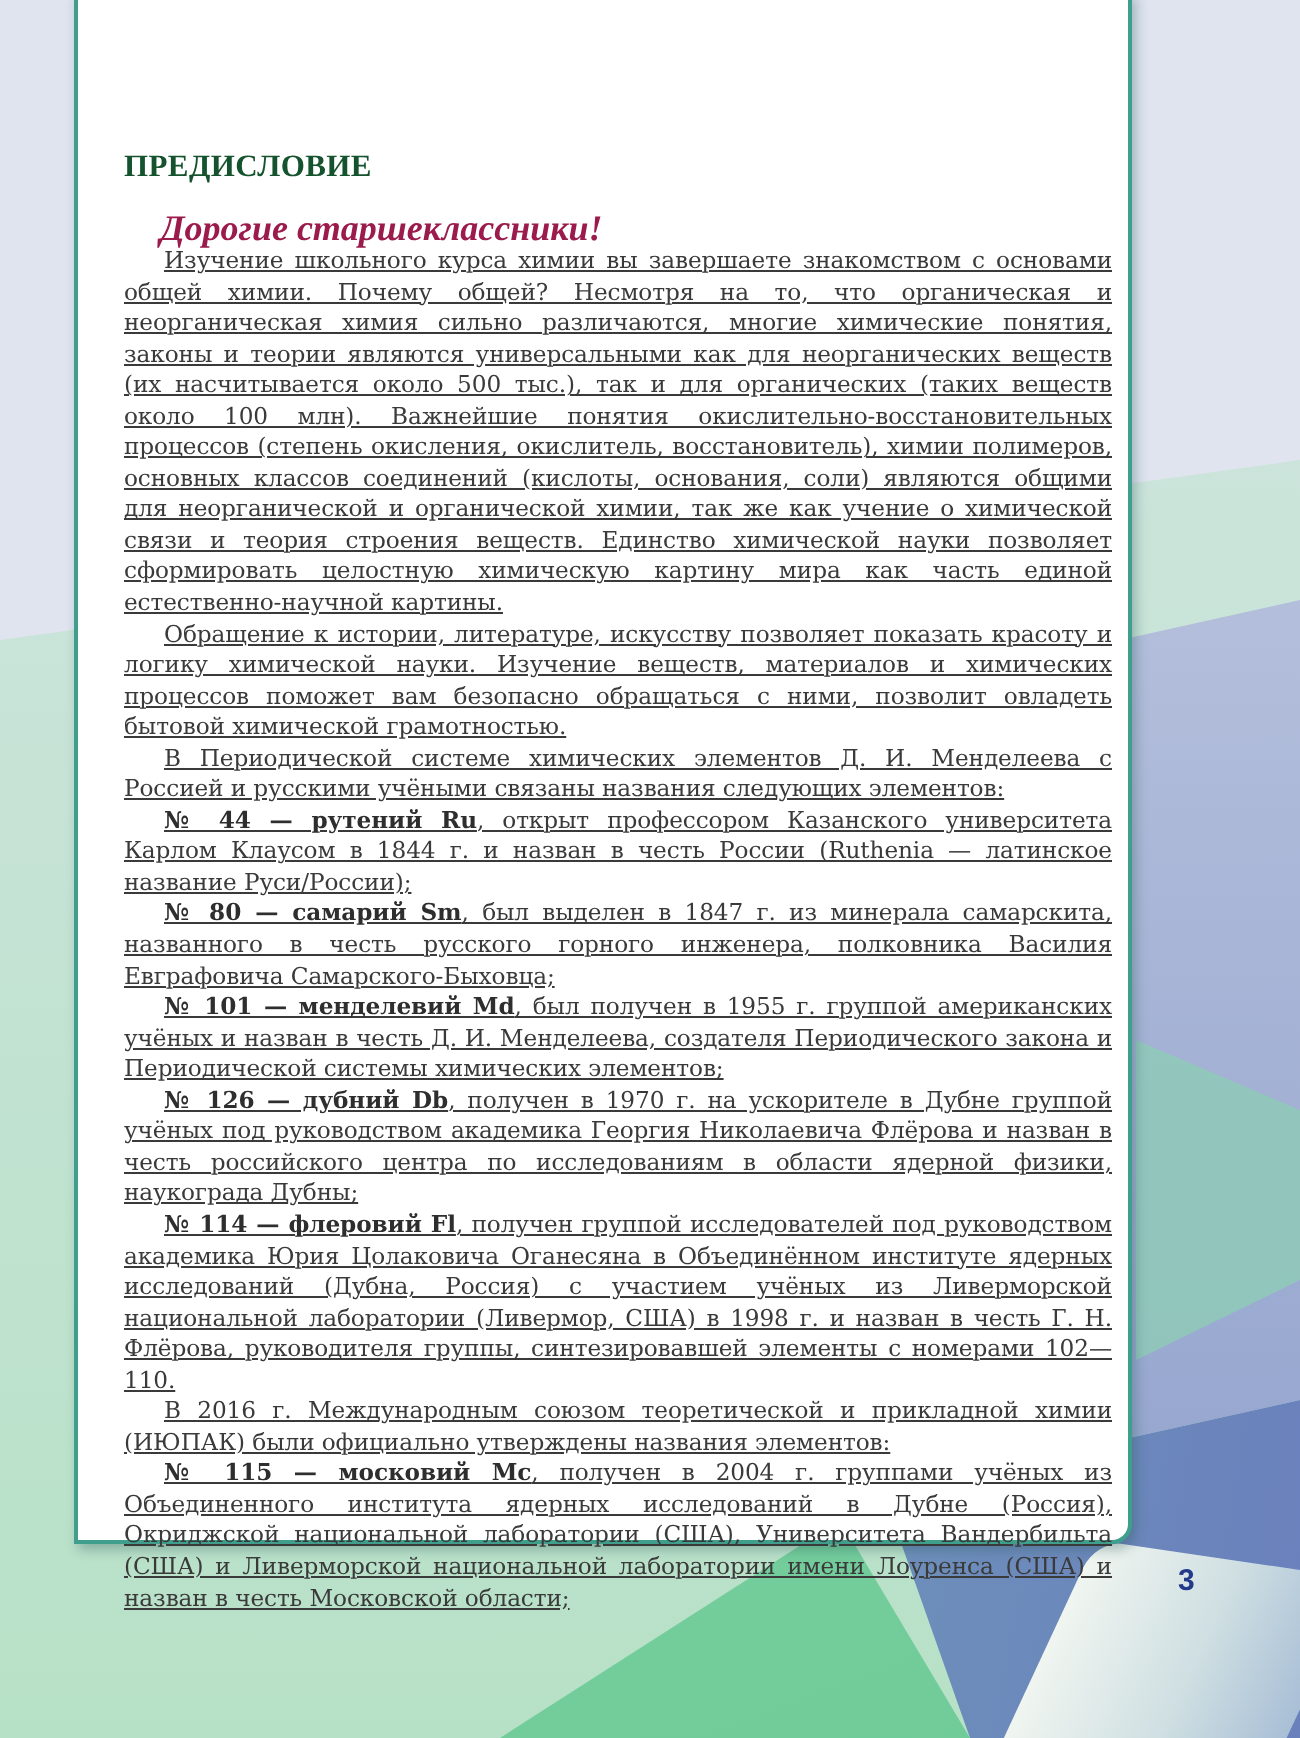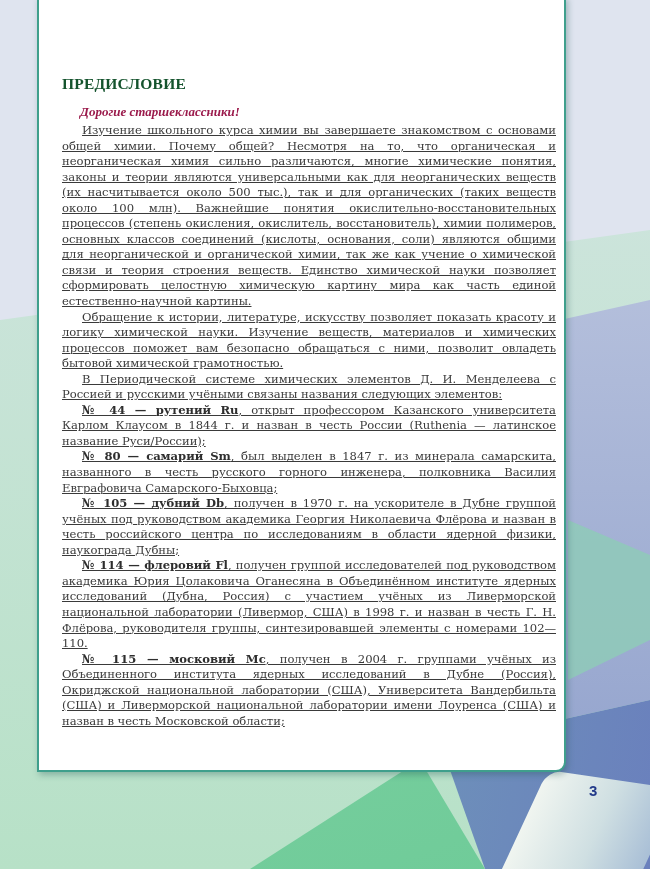--- a/index.html
+++ b/index.html
@@ -56,21 +56,21 @@
     box-sizing: border-box;
   }
   .heading {
     position: absolute; left: 62px; top: 75px;
     font-family: "Liberation Serif", "DejaVu Serif", serif;
     font-weight: bold; font-size: 15.5px; color: #14532d; letter-spacing: 0.2px;
   }
   .salutation {
     position: absolute; left: 80px; top: 104px;
     font-family: "Liberation Serif", "DejaVu Serif", serif;
-    font-weight: bold; font-style: italic; font-size: 13px; color: #9b1b4c;
+    font-weight: bold; font-style: italic; font-size: 18px; color: #9b1b4c;
   }
   .body-text {
     position: absolute; left: 62px; top: 123px; width: 494px;
     font-family: "DejaVu Serif", "Liberation Serif", serif;
     font-size: 11.6px; line-height: 15.55px; color: #3a3a3a;
     text-align: justify; letter-spacing: -0.05px; text-decoration: underline;
   }
   .body-text p { margin: 0; text-indent: 20px; hyphens: auto; }
   .body-text b { color: #2e2e2e; }
 </style>
@@ -93,18 +93,20 @@
 <div class="heading">ПРЕДИСЛОВИЕ</div>
 <div class="salutation">Дорогие старшеклассники!</div>
 
 <div class="body-text">
   <p>Изучение школьного курса химии вы завершаете знакомством с основами общей химии. Почему общей? Несмотря на то, что органическая и неорганическая химия сильно различаются, многие химические понятия, законы и теории являются универсальными как для неорганических веществ (их насчитывается около 500 тыс.), так и для органических (таких веществ около 100 млн). Важнейшие понятия окислительно-восстановительных процессов (степень окисления, окислитель, восстановитель), химии полимеров, основных классов соединений (кислоты, основания, соли) являются общими для неорганической и органической химии, так же как учение о химической связи и теория строения веществ. Единство химической науки позволяет сформировать целостную химическую картину мира как часть единой естественно-научной картины.</p>
   <p>Обращение к истории, литературе, искусству позволяет показать красоту и логику химической науки. Изучение веществ, материалов и химических процессов поможет вам безопасно обращаться с ними, позволит овладеть бытовой химической грамотностью.</p>
   <p>В Периодической системе химических элементов Д. И. Менделеева с Россией и русскими учёными связаны названия следующих элементов:</p>
 
   <p><b>№ 44 — рутений Ru</b><span>, открыт профессором Казанского университета Карлом Клаусом в 1844 г. и назван в честь России (Ruthenia — латинское название Руси/России);</span></p>
   <p><b>№ 80 — самарий Sm</b><span>, был выделен в 1847 г. из минерала самарскита, названного в честь русского горного инженера, полковника Василия Евграфовича Самарского-Быховца;</span></p>
-  <p><b>№ 105 — дубний Db</b><span>, получен в 1970 г. на ускорителе в Дубне группой учёных под руководством академика Георгия Николаевича Флёрова и назван в честь российского центра по исследованиям в области ядерной физики, наукограда Дубны;</span></p>
+  <p><b>№ 101 — менделевий Md</b><span>, был получен в 1955 г. группой американских учёных и назван в честь Д. И. Менделеева, создателя Периодического закона и Периодической системы химических элементов;</span></p>
+  <p><b>№ 126 — дубний Db</b><span>, получен в 1970 г. на ускорителе в Дубне группой учёных под руководством академика Георгия Николаевича Флёрова и назван в честь российского центра по исследованиям в области ядерной физики, наукограда Дубны;</span></p>
   <p><b>№ 114 — флеровий Fl</b><span>, получен группой исследователей под руководством академика Юрия Цолаковича Оганесяна в Объединённом институте ядерных исследований (Дубна, Россия) с участием учёных из Ливерморской национальной лаборатории (Ливермор, США) в 1998 г. и назван в честь Г. Н. Флёрова, руководителя группы, синтезировавшей элементы с номерами 102—110.</span></p>
 
+  <p>В 2016 г. Международным союзом теоретической и прикладной химии (ИЮПАК) были официально утверждены названия элементов:</p>
 
   <p><b>№ 115 — московий Mc</b><span>, получен в 2004 г. группами учёных из Объединенного института ядерных исследований в Дубне (Россия), Окриджской национальной лаборатории (США), Университета Вандербильта (США) и Ливерморской национальной лаборатории имени Лоуренса (США) и назван в честь Московской области;</span></p>
 </div>
 
 </body></html>

